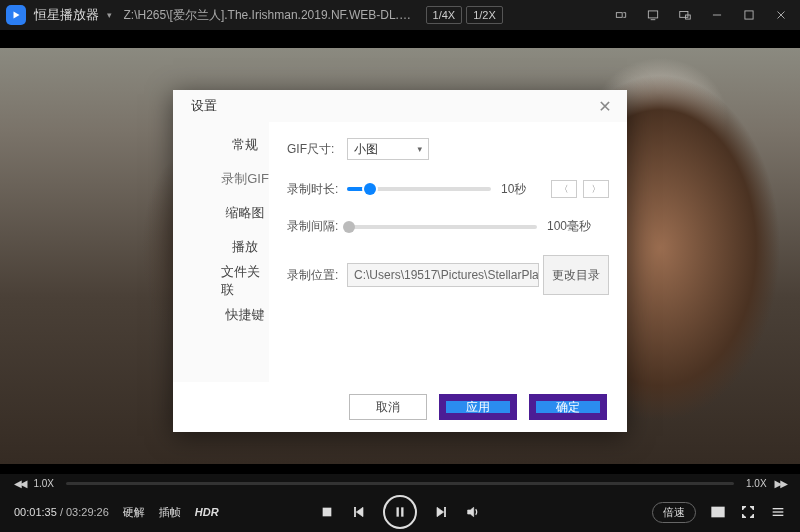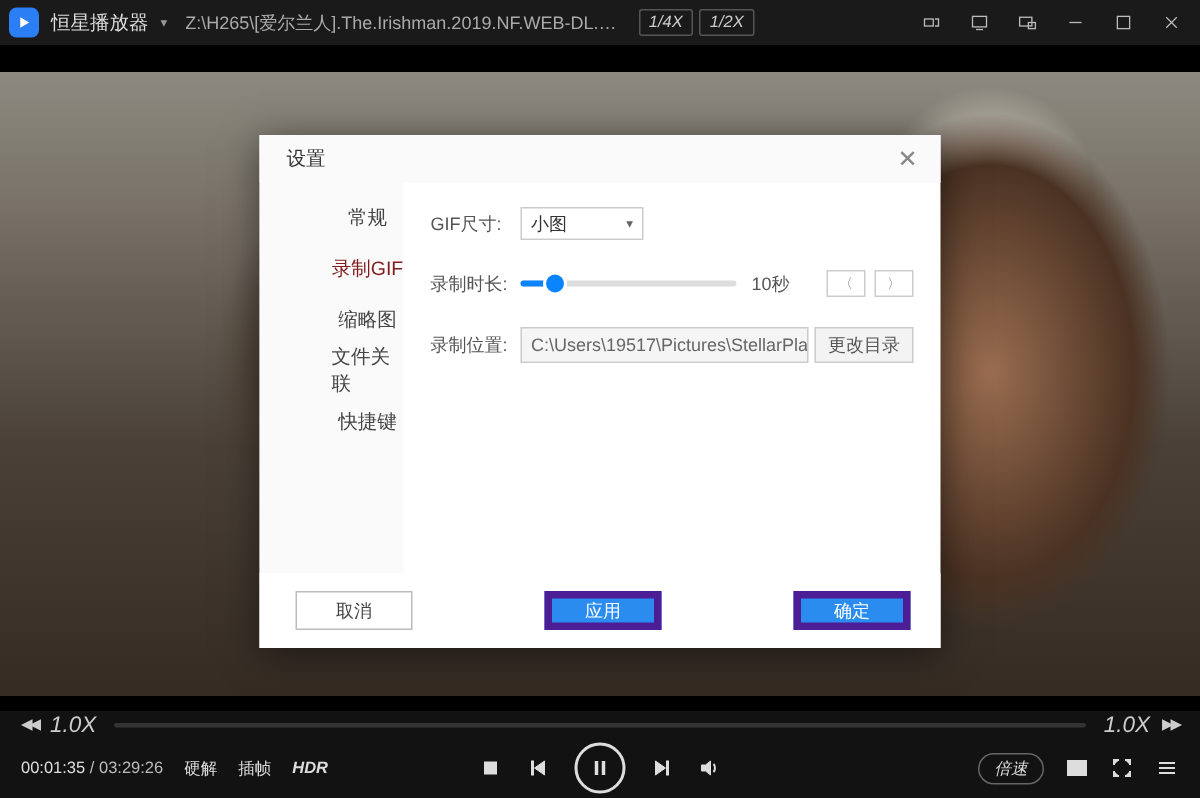--- a/index.html
+++ b/index.html
@@ -6,21 +6,21 @@
   body { width: 800px; height: 532px; background: #000; font-family: "Microsoft YaHei", sans-serif; overflow: hidden; position: relative; color: #fff; font-size: 12px; }
 
   
   .titlebar { height: 30px; background: #1a1a1a; display: flex; align-items: center; padding: 0 6px; gap: 6px; }
   .logo { width: 20px; height: 20px; background: #2b7ef3; border-radius: 5px; display: flex; align-items: center; justify-content: center; }
   .logo svg { width: 12px; height: 12px; }
   .app-name { font-size: 13px; color: #ddd; margin-left: 2px; }
   .app-dropdown { color: #999; font-size: 9px; margin-left: 2px; }
   .file-title { font-size: 12px; color: #aaa; margin-left: 6px; max-width: 290px; white-space: nowrap; overflow: hidden; text-overflow: ellipsis; }
   .speed-ctls { display: flex; gap: 4px; margin-left: 6px; }
-  .speed-chip { font-size: 11px; color: #ccc; padding: 2px 6px; border: 1px solid #555; border-radius: 2px; cursor: pointer; font-style: italic; }
+  .speed-chip { font-size: 11px; color: #ccc; padding: 2px 6px; border: 1px solid #555; border-radius: 2px; cursor: pointer; }
   .titlebar-spacer { flex: 1; }
   .title-icon { width: 26px; height: 30px; display: flex; align-items: center; justify-content: center; color: #bbb; cursor: pointer; }
   .title-icon svg { width: 14px; height: 14px; stroke: currentColor; stroke-width: 1.5; fill: none; }
 
   
   .video-area { position: absolute; top: 30px; left: 0; right: 0; bottom: 58px; background: #000; }
   .video-inner { position: absolute; left: 0; right: 0; top: 18px; bottom: 10px;
     background:
       radial-gradient(160px 230px at 660px 200px, #9a6d50 0%, #4a3222 60%, transparent 75%),
       radial-gradient(90px 80px at 660px 70px, #ded6cc 0%, transparent 75%),
@@ -30,62 +30,62 @@
 
   
   .modal { position: absolute; left: 173px; top: 90px; width: 454px; height: 342px; background: #fff; box-shadow: 0 4px 24px rgba(0,0,0,0.5); display: flex; flex-direction: column; }
   .modal-header { height: 32px; display: flex; align-items: center; padding: 0 12px 0 18px; background: #fafafa; }
   .modal-title { font-size: 13px; color: #333; flex: 1; }
   .modal-close { color: #888; cursor: pointer; font-size: 16px; width: 20px; text-align: center; }
 
   .modal-body { flex: 1; display: flex; overflow: hidden; }
   .sidebar { width: 96px; background: #fafafa; display: flex; flex-direction: column; padding-top: 6px; padding-left: 48px; }
   .sidebar-item { height: 34px; display: flex; align-items: center; justify-content: center; font-size: 13px; color: #444; cursor: pointer; }
-  .sidebar-item.active { color: #7f1d1d; }
+  .sidebar-item.active { color: #737373; }
 
   .pane { flex: 1; padding: 16px 18px 10px 18px; color: #555; font-size: 12px; position: relative; }
   .row { display: flex; align-items: center; margin-bottom: 20px; }
   .row-label { width: 60px; color: #555; }
   .select { position: relative; width: 82px; height: 22px; border: 1px solid #ccc; display: flex; align-items: center; padding: 0 6px; color: #333; cursor: pointer; justify-content: space-between; }
   .select-caret { font-size: 9px; color: #666; }
 
   .slider-wrap { flex: 1; display: flex; align-items: center; max-width: 200px; }
   .slider-track { height: 4px; background: #ddd; border-radius: 2px; position: relative; flex: 1; margin-right: 10px; }
   .slider-fill { position: absolute; left: 0; top: 0; bottom: 0; background: #0a84ff; border-radius: 2px; }
   .slider-thumb { position: absolute; width: 12px; height: 12px; background: #0a84ff; border-radius: 50%; top: 50%; transform: translate(-50%, -50%); box-shadow: 0 0 0 2px #fff; }
   .slider-thumb.alt { background: #bbb; box-shadow: none; }
   .slider-value { width: 50px; color: #555; }
   .step-btns { display: flex; gap: 6px; }
   .step-btn { width: 26px; height: 18px; border: 1px solid #ccc; display: flex; align-items: center; justify-content: center; font-size: 9px; color: #777; cursor: pointer; }
 
   .path-input { flex: 1; height: 24px; border: 1px solid #ccc; background: #f5f5f5; color: #666; padding: 0 6px; display: flex; align-items: center; margin-right: 4px; overflow: hidden; white-space: nowrap; }
-  .browse-btn { height: 24px; border: 1px solid #ccc; background: #f3f3f3; color: #555; padding: 0 8px; cursor: pointer; display: flex; align-items: center; }
-
-  .modal-footer { height: 50px; display: flex; align-items: center; justify-content: space-between; padding-right: 20px; gap: 12px; background: #fff; border-top: 0; padding-left: 24px; }
+  .browse-btn { height: 40px; border: 1px solid #ccc; background: #f3f3f3; color: #555; padding: 0 8px; cursor: pointer; display: flex; align-items: center; }
+
+  .modal-footer { height: 50px; display: flex; align-items: center; justify-content: flex-end; padding-right: 20px; gap: 12px; background: #fff; border-top: 0; }
   .btn { width: 78px; height: 26px; display: flex; align-items: center; justify-content: center; font-size: 12px; cursor: pointer; }
   .btn-default { border: 1px solid #bbb; color: #444; background: #fff; }
-  .btn-primary { background: #2b8cf0; color: #fff; border: 5px solid #4c1d95; }
+  .btn-primary { background: #2b8cf0; color: #fff; border: 7px solid #4c1d95; }
 
   
   .bottom { position: absolute; left: 0; right: 0; bottom: 0; height: 58px; background: #121212; display: flex; flex-direction: column; }
   .progress-row { height: 18px; display: flex; align-items: center; padding: 0 14px; gap: 8px; }
   .skip-btn { color: #ccc; cursor: pointer; font-size: 10px; letter-spacing: -2px; }
-  .speed-label { color: #ccc; font-size: 15px; font-style: italic; }
+  .speed-label { color: #ccc; font-size: 10px; }
   .progress-track { flex: 1; height: 3px; background: #333; border-radius: 2px; position: relative; margin: 0 4px; }
   .controls-row { flex: 1; display: flex; align-items: center; padding: 0 14px; gap: 14px; }
   .controls-row .timecodes { color: #bbb; font-size: 11px; }
   .timecodes .cur { color: #ddd; }
   .badge { color: #ddd; font-size: 11px; }
   .center-controls { position: absolute; left: 50%; transform: translateX(-50%); display: flex; align-items: center; gap: 16px; }
   .ctrl-icon { color: #ddd; cursor: pointer; display: flex; }
   .ctrl-icon svg { width: 16px; height: 16px; stroke: currentColor; fill: currentColor; }
   .play-btn { width: 34px; height: 34px; border: 2px solid #ddd; border-radius: 50%; display: flex; align-items: center; justify-content: center; color: #ddd; cursor: pointer; }
   .play-btn svg { width: 14px; height: 14px; fill: currentColor; }
   .right-controls { margin-left: auto; display: flex; align-items: center; gap: 14px; }
-  .pill { border: 1px solid #666; border-radius: 12px; padding: 2px 10px; font-size: 11px; color: #ddd; cursor: pointer; font-style: italic; }
+  .pill { border: 1px solid #666; border-radius: 12px; padding: 2px 10px; font-size: 11px; color: #ddd; cursor: pointer; }
 </style>
 </head>
 <body>
 
 <div class="titlebar">
   <div class="logo">
     <svg viewBox="0 0 24 24">
         <polygon points="7,5 19,12 7,19" fill="#fff"></polygon>
       </svg>
   </div>
@@ -140,20 +140,21 @@
 <div class="modal">
   <div class="modal-header">
     <span class="modal-title">设置</span>
     <span class="modal-close">✕</span>
   </div>
   <div class="modal-body">
     <div class="sidebar">
       <div class="sidebar-item">常规</div>
       <div class="sidebar-item active">录制GIF</div>
       <div class="sidebar-item">缩略图</div>
+      <div class="sidebar-item">播放</div>
       <div class="sidebar-item">文件关联</div>
       <div class="sidebar-item">快捷键</div>
     </div>
     <div class="pane">
 
       <div class="row">
         <span class="row-label">GIF尺寸:</span>
         <div class="select">
           <span>小图</span>
           <span class="select-caret">▾</span>
@@ -168,20 +169,29 @@
             <div class="slider-thumb" style="left:16%"></div>
           </div>
         </div>
         <span class="slider-value">10秒</span>
         <div class="step-btns">
           <div class="step-btn">〈</div>
           <div class="step-btn">〉</div>
         </div>
       </div>
 
+      <div class="row">
+        <span class="row-label">录制间隔:</span>
+        <div class="slider-wrap">
+          <div class="slider-track">
+            <div class="slider-thumb alt" style="left:1%"></div>
+          </div>
+        </div>
+        <span class="slider-value" style="width:56px">100毫秒</span>
+      </div>
 
       <div class="row">
         <span class="row-label">录制位置:</span>
         <div class="path-input">C:\Users\19517\Pictures\StellarPlayer</div>
         <div class="browse-btn">更改目录</div>
       </div>
 
     </div>
   </div>
   <div class="modal-footer">

